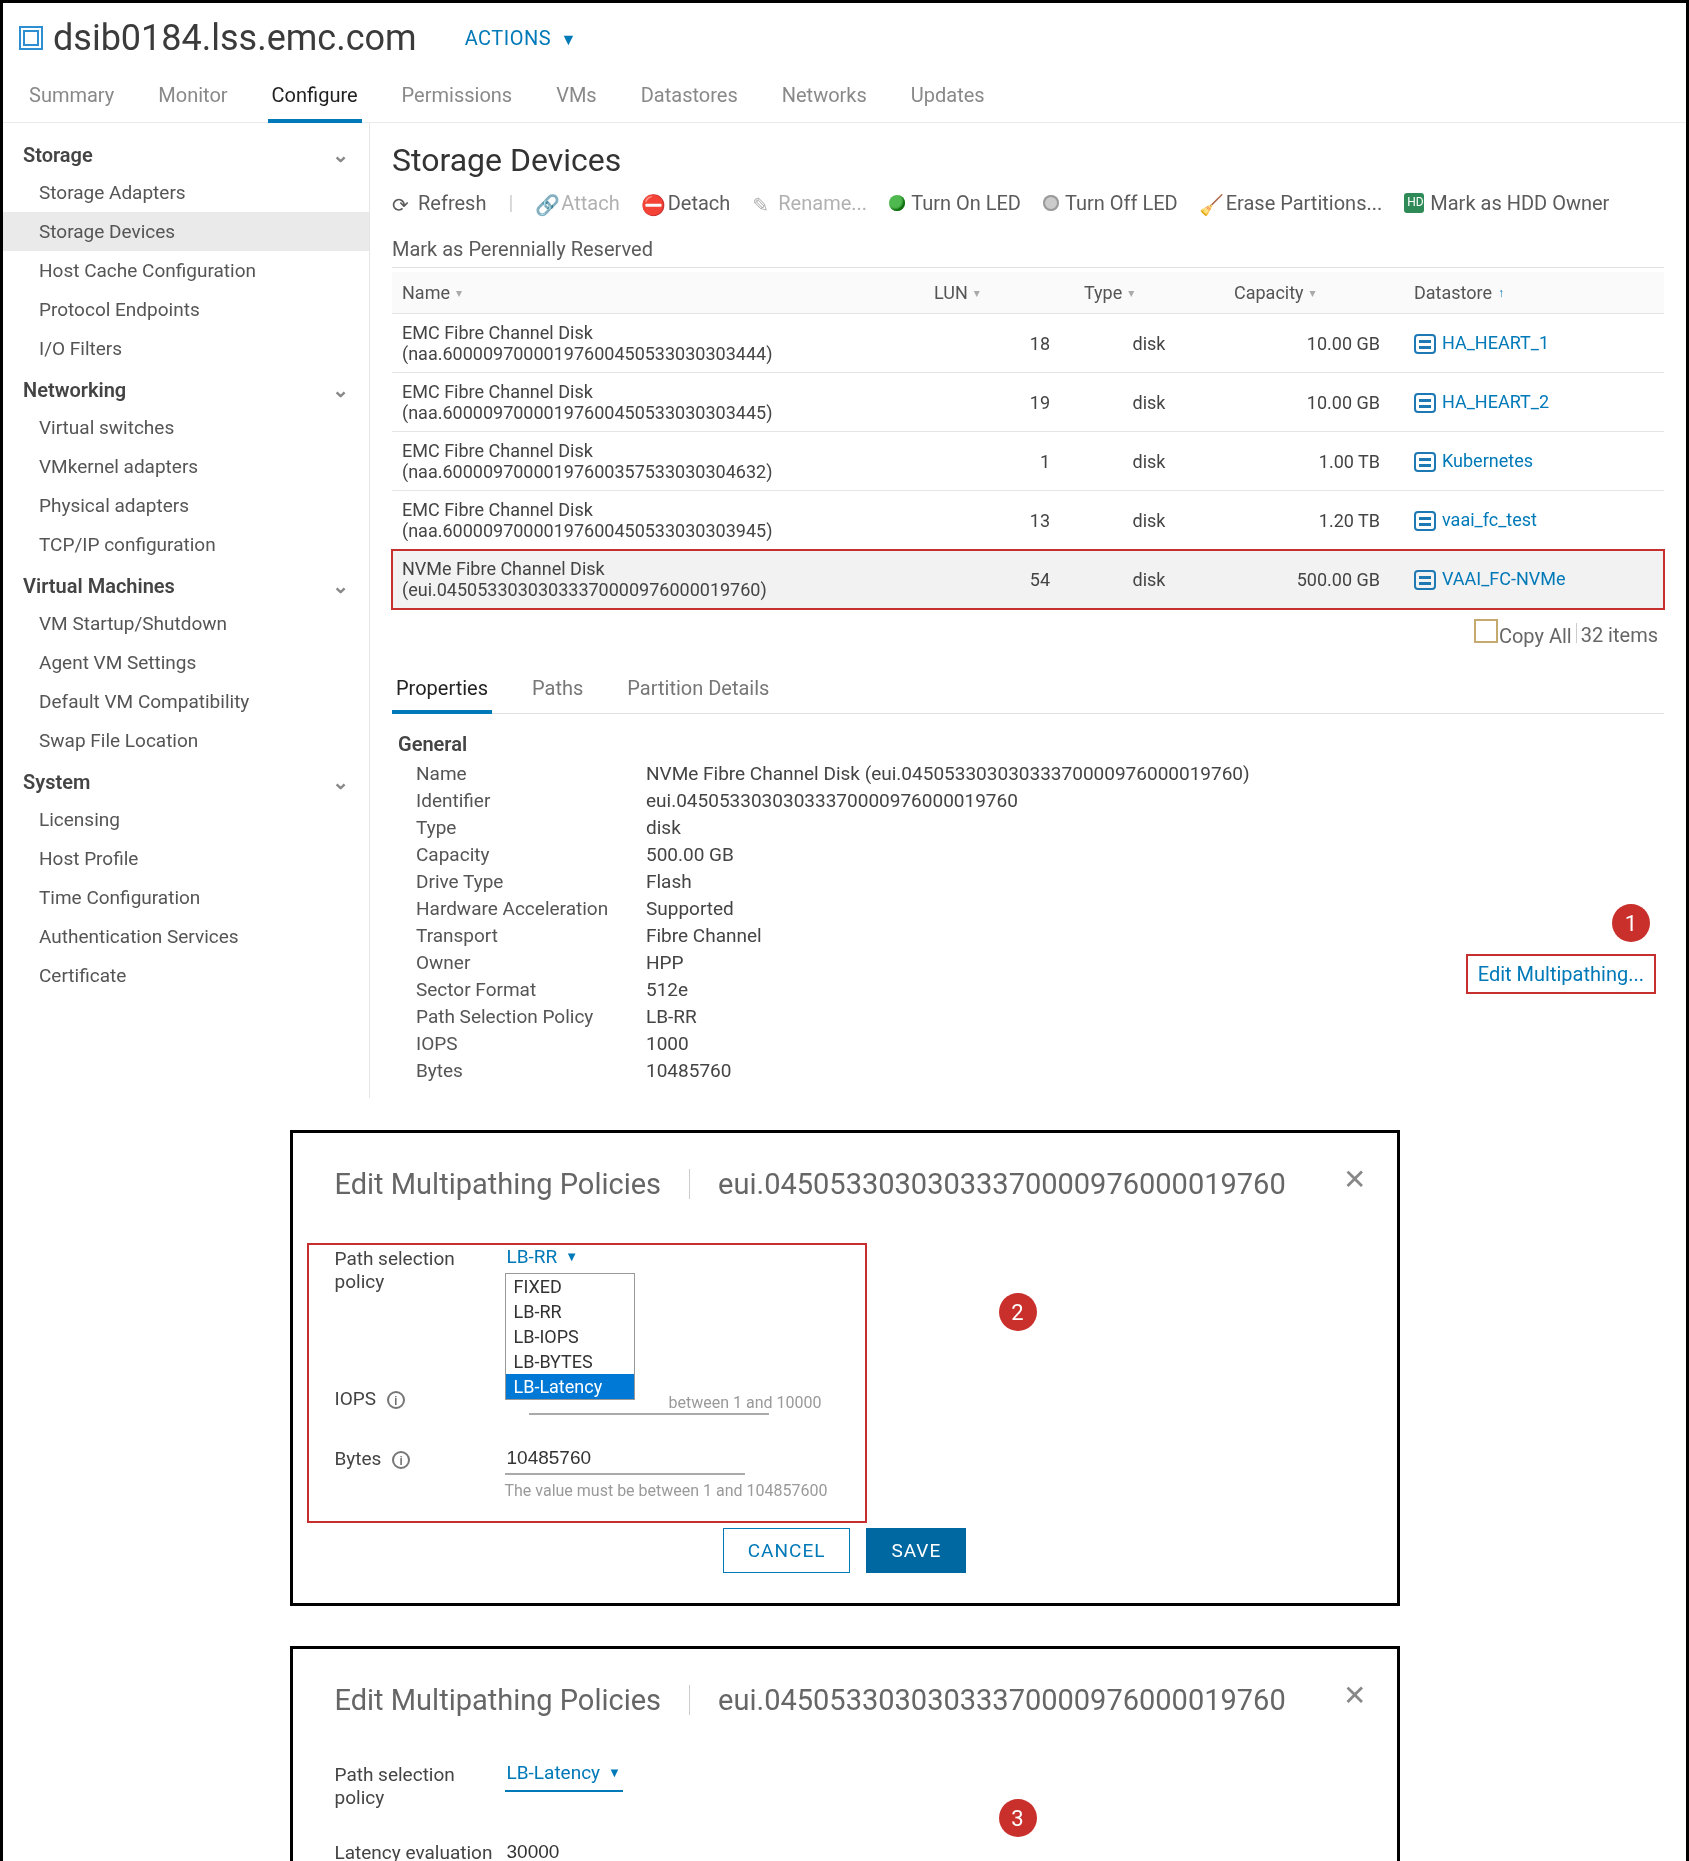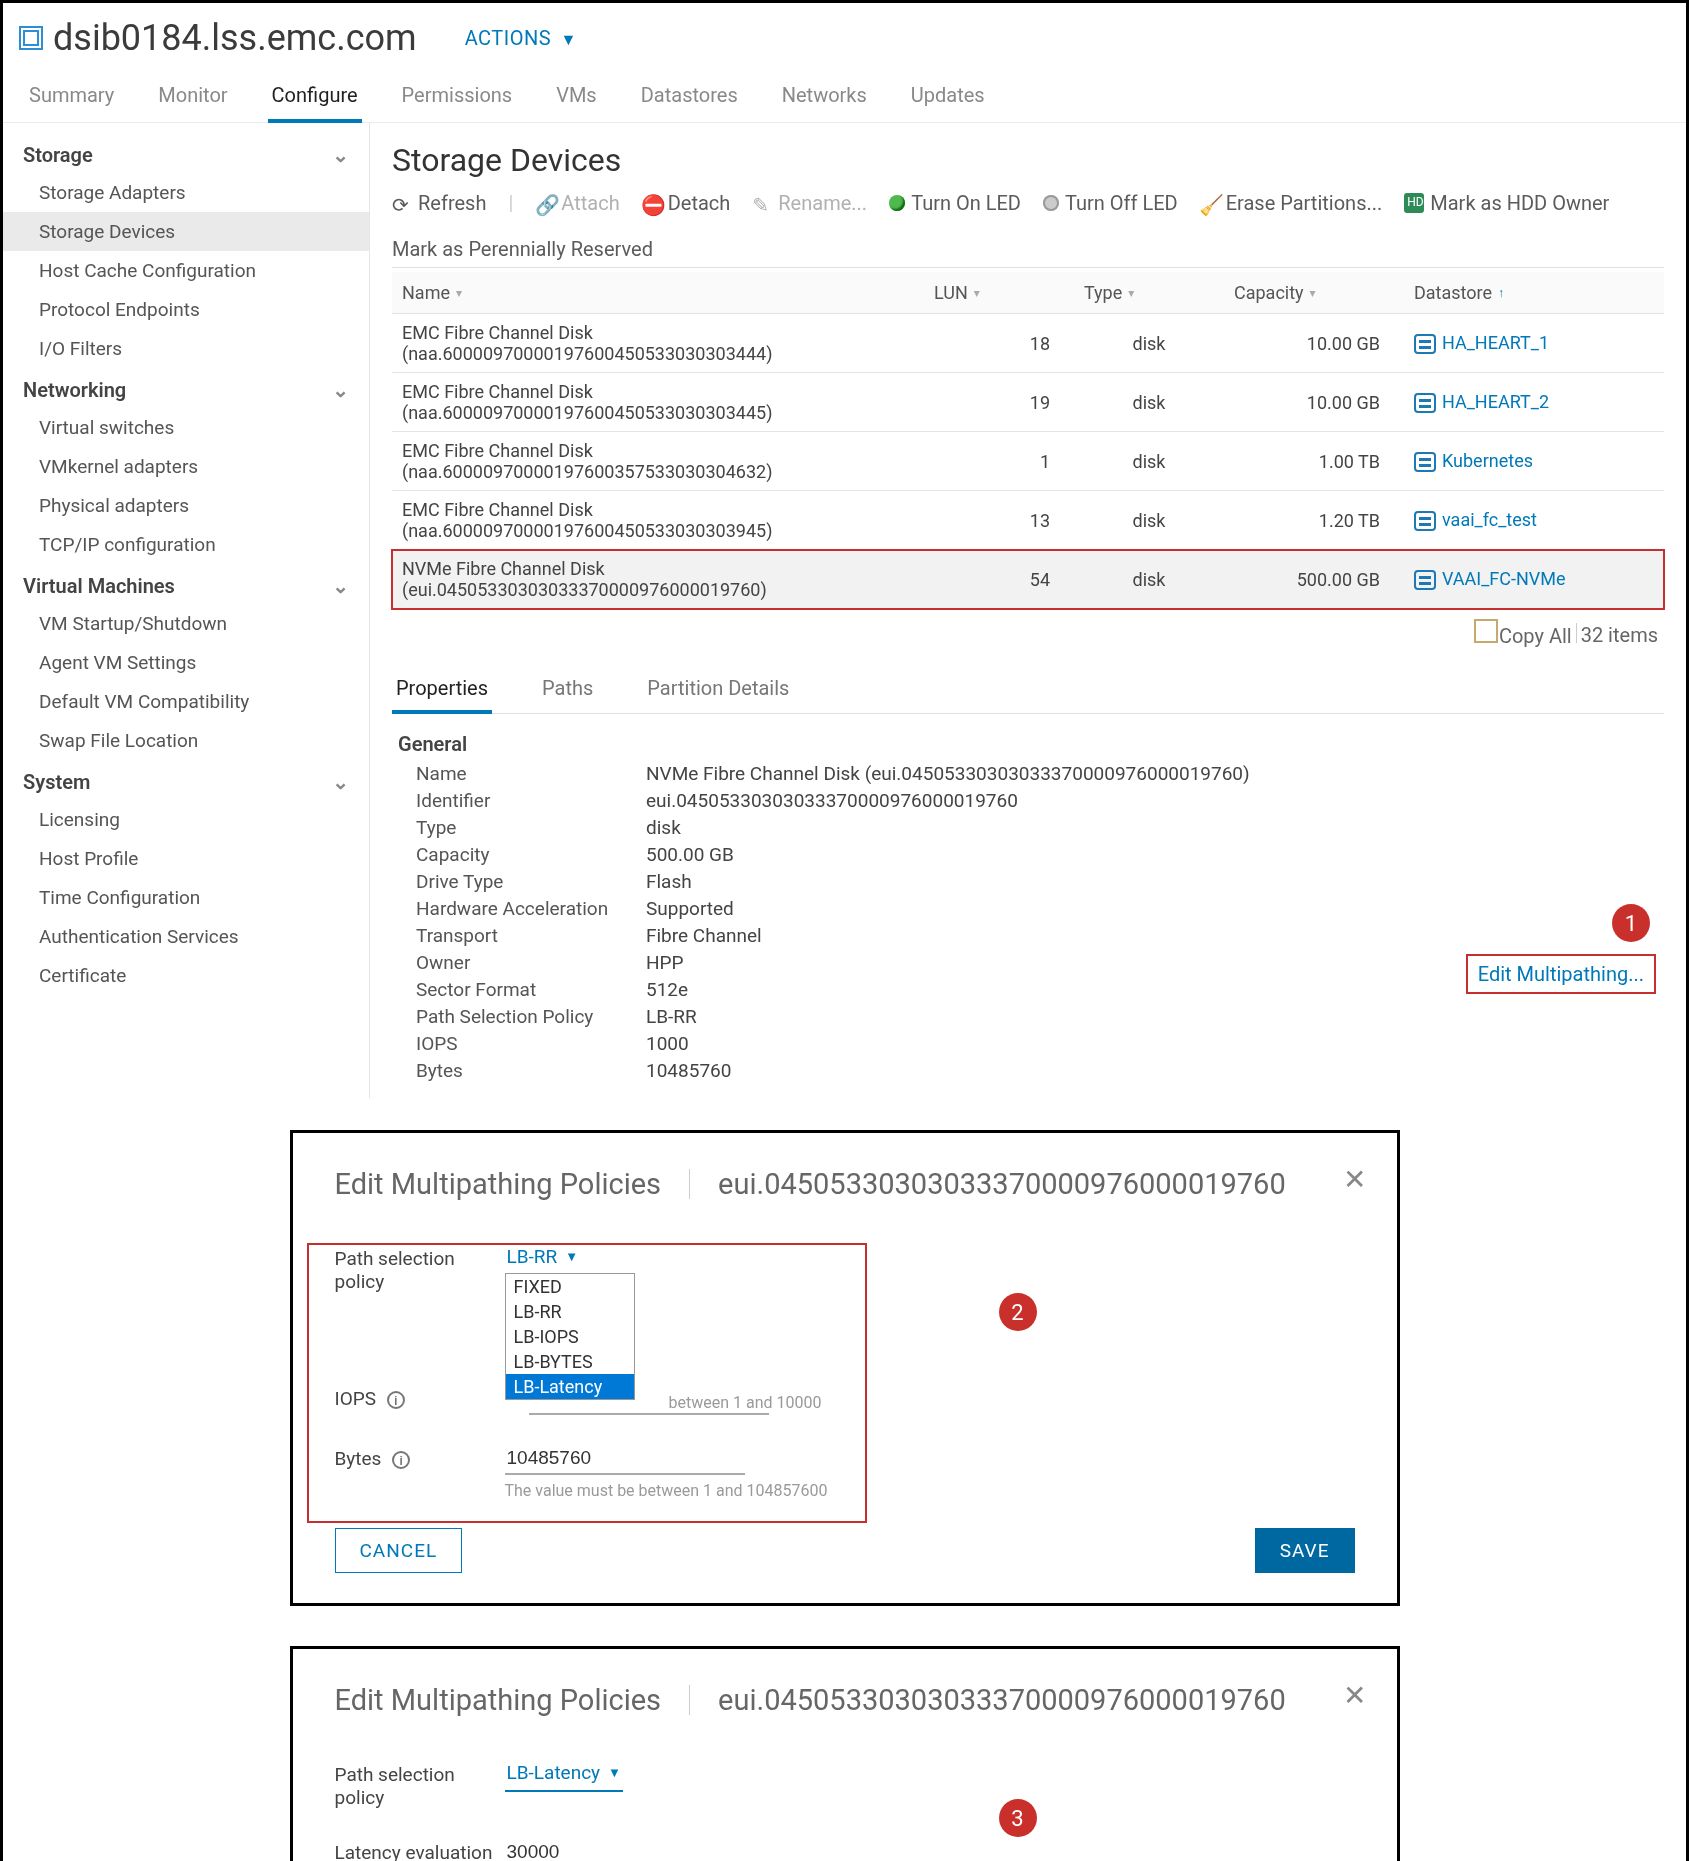--- a/index.html
+++ b/index.html
@@ -47,21 +47,21 @@
   .grid-row.selected { background: #f2f2f2; outline: 2px solid #c52f2f; outline-offset: -1px; }
   .ds-icon { width: 22px; height: 20px; display: inline-block; border: 2px solid #1d79b3; border-radius: 4px; margin-right: 6px; vertical-align: middle; position: relative; }
   .ds-icon::after { content:""; position:absolute; left:3px; right:3px; top:4px; height:3px; background:#1d79b3; box-shadow: 0 6px 0 #1d79b3; }
   .ds-link { color: #0079b8; }
 
   .table-footer { display: flex; justify-content: flex-end; gap: 4px; padding: 14px 6px; color: #666; }
   .copy-icon { width: 20px; height: 20px; display: inline-block; border: 2px solid #c5a96f; position: relative; }
   .copy-icon::after { content:""; position:absolute; right:-6px; top:-6px; width:20px; height:20px; border:2px solid #c5a96f; background:#fff; }
   .table-footer .sep2 { border-left: 1px solid #ccc; height: 20px; }
 
-  .detail-tabs { display: flex; gap: 46px; padding: 14px 0 0 0; border-bottom: 1px solid #e0e0e0; }
+  .detail-tabs { display: flex; gap: 36px; padding: 14px 0 0 0; border-bottom: 1px solid #e0e0e0; }
   .detail-tabs .dtab { padding: 0 4px 10px 4px; color: #777; cursor: pointer; }
   .detail-tabs .dtab.active { color: #222; border-bottom: 4px solid #0079b8; margin-bottom: -1px; }
 
   .props { padding: 18px 6px 4px 6px; }
   .props-section-title { font-weight: 600; color: #444; margin: 0 0 4px 0; }
   .kv { display: grid; grid-template-columns: 230px 1fr; padding: 2px 0 2px 18px; font-size: 19px; color: #555; }
   .kv .k { color: #555; }
   .kv .v { color: #444; }
   .number-badge { position: absolute; right: 14px; width: 38px; height: 38px; border-radius: 50%; background: #c9302c; color: #fff; display: flex; align-items: center; justify-content: center; font-size: 22px; }
   .edit-mp { position: absolute; right: 8px; color: #0079b8; border: 2px solid #c52f2f; padding: 6px 10px; cursor: pointer; }
@@ -79,21 +79,21 @@
   .field-row .label { font-size: 19px; color: #444; padding-top: 4px; }
   .field-row .label .info { display:inline-block; width:18px; height:18px; border:2px solid #777; border-radius:50%; text-align:center; font-size:13px; line-height:15px; margin-left:6px; }
   .field-ctrl { }
   .select-display { color: #0079b8; font-size: 19px; padding: 2px 2px 6px 2px; border-bottom: 2px solid #0079b8; display: inline-flex; align-items: center; gap: 8px; cursor: pointer; }
   .dropdown { position: absolute; top: 30px; left: 170px; width: 130px; border: 1px solid #999; background: #fff; z-index: 5; }
   .dropdown .opt { padding: 2px 8px; font-size: 18px; color: #333; }
   .dropdown .opt.hi { background: #0079d6; color: #fff; }
   .text-input { width: 240px; border: none; border-bottom: 2px solid #aaa; font-size: 19px; color: #333; padding: 4px 2px; outline: none; background: transparent; }
   .helper { font-size: 16px; color: #9a9a9a; margin-top: 6px; }
 
-  .dlg-buttons { display: flex; justify-content: space-between; gap: 16px; margin-top: 18px; }
+  .dlg-buttons { display: flex; justify-content: center; gap: 16px; margin-top: 18px; }
   .btn { padding: 10px 24px; font-size: 19px; letter-spacing: 1px; cursor: pointer; }
   .btn.cancel { border: 1px solid #0079b8; color: #0079b8; background: #fff; }
   .btn.save   { border: 1px solid #0068a0; color: #fff; background: #0068a0; }
 
   .redbox { position: absolute; border: 2px solid #c52f2f; pointer-events: none; }
 </style>
 </head>
 <body>
 
 <div class="top-border">

